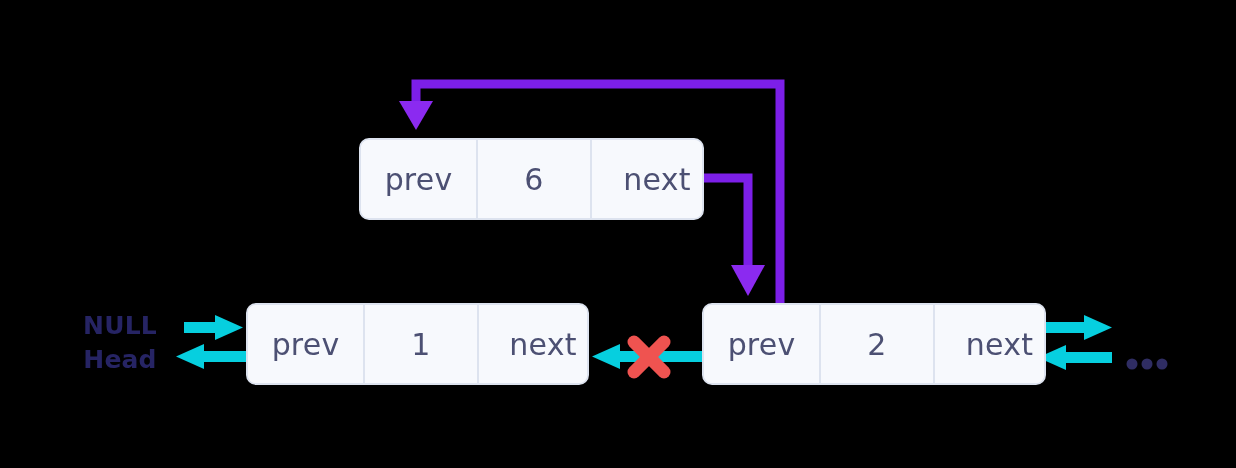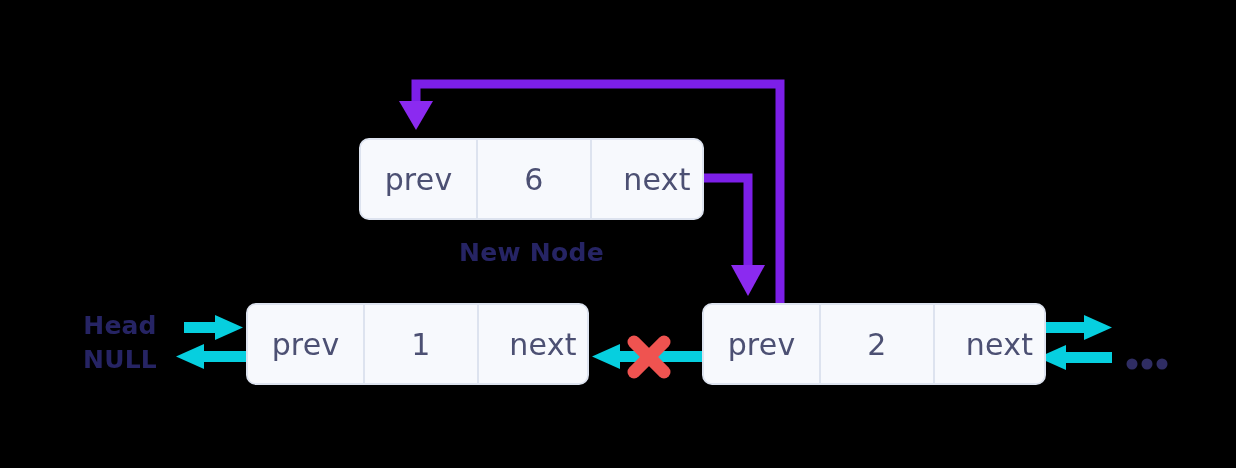--- a/index.html
+++ b/index.html
@@ -131,37 +131,36 @@
       <polygon points="1066,345 1038,357.5 1066,370" fill="#06cfdf"></polygon>
     </g>
   </svg>
 
   <div class="node" id="node-new">
     <div class="cell cell-prev">prev</div>
     <div class="cell cell-data divider">6</div>
     <div class="cell cell-next divider">next</div>
   </div>
 
-  <div id="new-node-caption">New Node</div>
 
   <div class="node" id="node-one">
     <div class="cell cell-prev">prev</div>
     <div class="cell cell-data divider">1</div>
     <div class="cell cell-next divider">next</div>
   </div>
 
   <div class="node" id="node-two">
     <div class="cell cell-prev">prev</div>
     <div class="cell cell-data divider">2</div>
     <div class="cell cell-next divider">next</div>
   </div>
 
   <div id="head-null">
+    <div>NULL</div>
     <div>Head</div>
-    <div>NULL</div>
   </div>
 
   <svg id="wires-top" viewBox="0 0 1236 468">
 
     <g>
       <path d="M780,303 L780,84 L416,84 L416,106" fill="none" stroke="#7c1fe8" stroke-width="9" stroke-linecap="butt" stroke-linejoin="miter"></path>
       <polygon points="399,101 433,101 416,130" fill="#8b2af0"></polygon>
     </g>
 
     <g>

